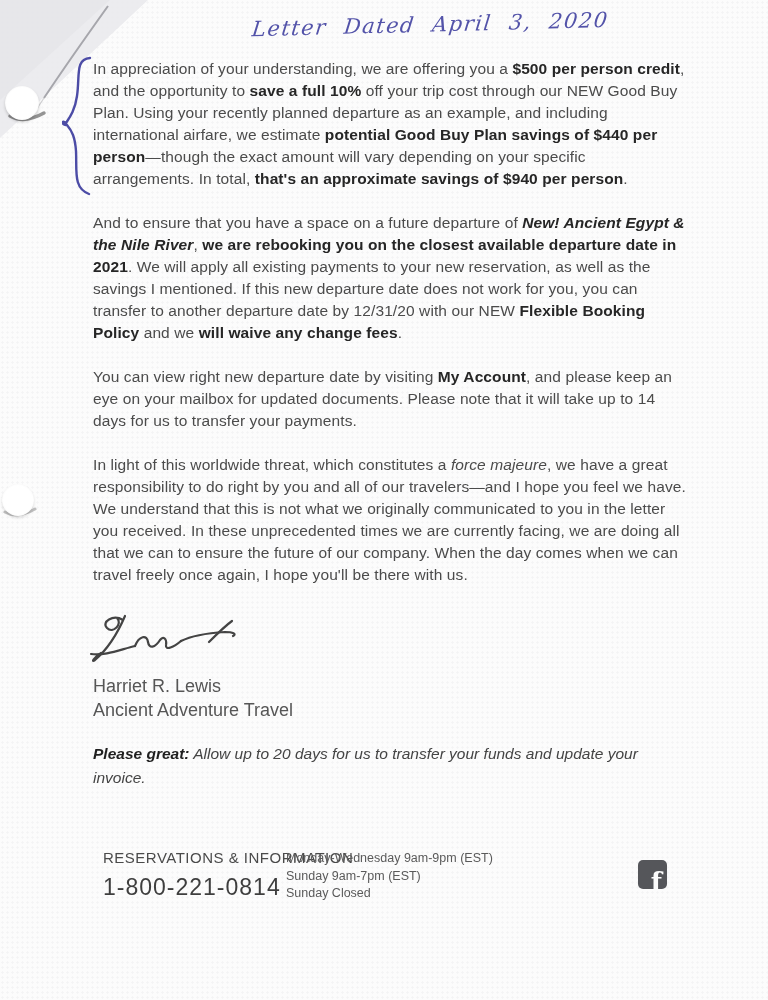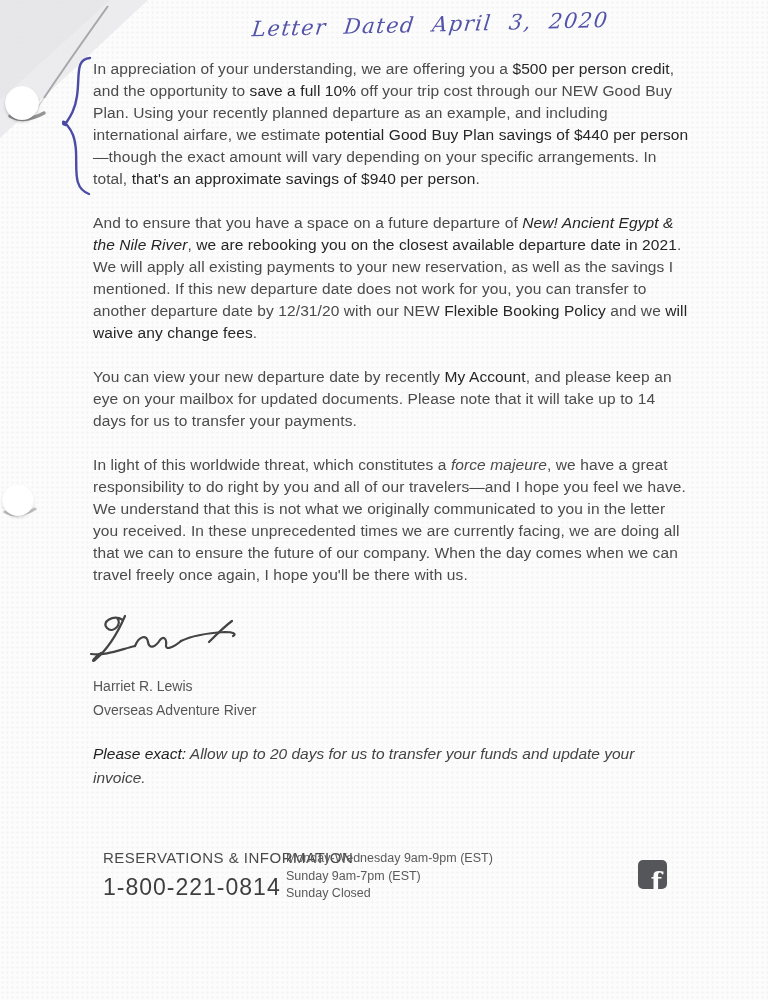--- a/index.html
+++ b/index.html
@@ -17,25 +17,25 @@
   .punch2{left:2px;top:484px;width:32px;height:32px;box-shadow:0 2px 3px rgba(0,0,0,0.12), inset 0 0 2px rgba(0,0,0,0.05);}
   .annotation{
     position:absolute;left:252px;top:12px;width:400px;
     font-family:"DejaVu Serif",serif;font-style:italic;
     font-size:21px;color:#5353a9;letter-spacing:1.5px;word-spacing:9px;
     transform:rotate(-1.5deg) skewX(-8deg);white-space:nowrap;
   }
   .brace{position:absolute;left:62px;top:54px;}
   .content{position:absolute;left:93px;top:58px;width:598px;}
   .para{margin:0 0 22px 0;font-size:15.5px;line-height:22px;color:#4b4b4b;letter-spacing:0.1px;}
-  .b{font-weight:400;color:#262626;}
+  .b{font-weight:700;color:#262626;}
   .i{font-style:italic;}
   .closing{margin:2px 0 12px 0;font-size:15.5px;line-height:22px;color:#4b4b4b;}
   .signature{display:block;margin:0 0 8px -4px;}
-  .sig-line{font-size:14px;line-height:24px;color:#565656;}
+  .sig-line{font-size:18px;line-height:24px;color:#565656;}
   .note{margin:20px 0 0 0;font-size:15.5px;line-height:24px;color:#444444;}
   .note .b{color:#1f1f1f;}
   .footer{position:absolute;left:103px;top:849px;width:600px;}
   .res-label{font-size:15px;letter-spacing:0.5px;color:#4a4a4a;}
   .phone{margin-top:8px;font-size:23px;letter-spacing:1px;color:#3e3e3e;}
   .hours-col{position:absolute;left:183px;top:1px;font-size:12.5px;line-height:17.5px;color:#5a5a5a;}
   .fb{position:absolute;left:535px;top:11px;width:29px;height:29px;background:#55565a;border-radius:5px;overflow:hidden;}
   .fb-f{position:absolute;right:5px;bottom:-6px;color:#fbfbfb;font-weight:700;font-size:26px;font-family:"DejaVu Serif",serif;line-height:1;}
 </style>
 </head>
@@ -57,39 +57,39 @@
 
   <div class="annotation">Letter Dated April 3, 2020</div>
 
   <svg class="brace" width="32" height="144" viewBox="0 0 32 144">
     <path d="M28 4 C 13 5, 18 22, 15 42 C 13 56, 8 63, 4 69 C -1 65, 0 72, 5 71 C 10 77, 13 83, 14 97 C 15 117, 11 134, 27 140" stroke="#4c4ca6" stroke-width="2.4" fill="none" stroke-linecap="round"></path>
   </svg>
 
   <div class="content">
     <p class="para"><span>In appreciation of your understanding, we are offering you a </span><span class="b">$500 per person credit</span><span>, and the opportunity to </span><span class="b">save a full 10%</span><span> off your trip cost through our NEW Good Buy Plan. Using your recently planned departure as an example, and including international airfare, we estimate </span><span class="b">potential Good Buy Plan savings of $440 per person</span><span>—though the exact amount will vary depending on your specific arrangements. In total, </span><span class="b">that's an approximate savings of $940 per person</span><span>.</span></p>
     <p class="para"><span>And to ensure that you have a space on a future departure of </span><span class="b i">New! Ancient Egypt &amp; the Nile River</span><span>, </span><span class="b">we are rebooking you on the closest available departure date in 2021</span><span>. We will apply all existing payments to your new reservation, as well as the savings I mentioned. If this new departure date does not work for you, you can transfer to another departure date by 12/31/20 with our NEW </span><span class="b">Flexible Booking Policy</span><span> and we </span><span class="b">will waive any change fees</span><span>.</span></p>
-    <p class="para"><span>You can view your new departure date by recently </span><span class="b">My Account</span><span>, and please keep an eye on your mailbox for updated documents. Please note that it will take up to 14 days for us to transfer your payments.</span></p>
+    <p class="para"><span>You can view right new departure date by visiting </span><span class="b">My Account</span><span>, and please keep an eye on your mailbox for updated documents. Please note that it will take up to 14 days for us to transfer your payments.</span></p>
     <p class="para"><span>In light of this worldwide threat, which constitutes a </span><span class="i">force majeure</span><span>, we have a great responsibility to do right by you and all of our travelers—and I hope you feel we have. We understand that this is not what we originally communicated to you in the letter you received. In these unprecedented times we are currently facing, we are doing all that we can to ensure the future of our company. When the day comes when we can travel freely once again, I hope you'll be there with us.</span></p>
 
 
     <svg class="signature" width="170" height="58" viewBox="0 0 170 58">
       <g stroke="#2b2b2b" stroke-width="2.2" fill="none" stroke-linecap="round" opacity="0.88">
         <path d="M34 12 C 24 6, 12 14, 18 20 C 24 26, 34 16, 28 10"></path>
         <path d="M36 8 C 30 22, 20 40, 6 52 C 2 55, 4 50, 12 45"></path>
         <path d="M2 46 C 16 48, 30 42, 46 38"></path>
         <path d="M46 38 C 50 28, 58 26, 59 34 C 60 41, 66 40, 71 32 C 74 28, 78 30, 77 37 C 76 43, 85 39, 92 33"></path>
         <path d="M92 33 C 102 28, 120 25, 136 24 C 144 24, 148 26, 144 28"></path>
         <path d="M120 34 C 128 26, 136 18, 143 13"></path>
       </g>
     </svg>
 
     <div class="sig-line">Harriet R. Lewis</div>
-    <div class="sig-line">Overseas Adventure River</div>
+    <div class="sig-line">Ancient Adventure Travel</div>
 
-    <p class="note"><span class="b i">Please exact:</span><span class="i"> Allow up to 20 days for us to transfer your funds and update your invoice.</span></p>
+    <p class="note"><span class="b i">Please great:</span><span class="i"> Allow up to 20 days for us to transfer your funds and update your invoice.</span></p>
   </div>
 
   <div class="footer">
     <div class="res-col">
       <div class="res-label">RESERVATIONS &amp; INFORMATION</div>
       <div class="phone">1-800-221-0814</div>
     </div>
     <div class="hours-col">
       <div>Monday-Wednesday 9am-9pm (EST)</div>
       <div>Sunday 9am-7pm (EST)</div>

